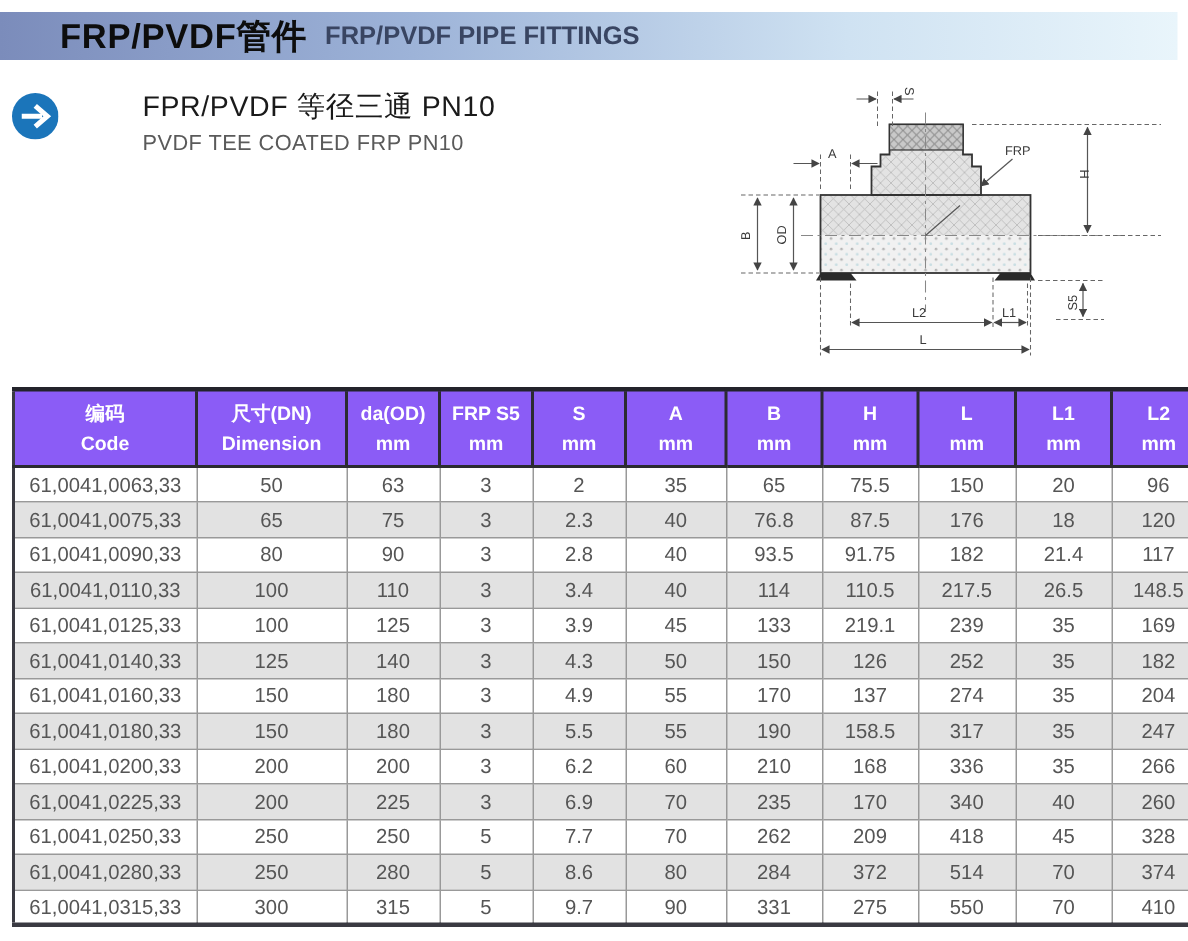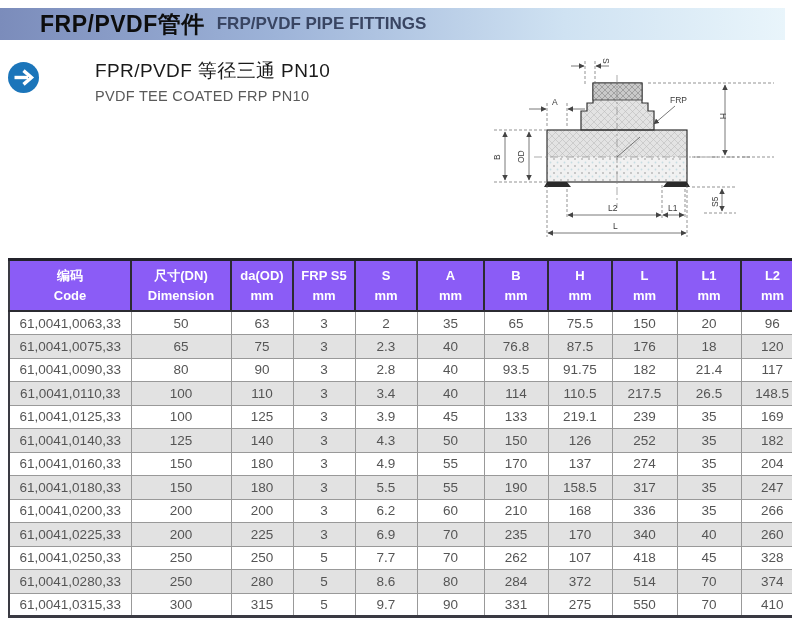--- a/index.html
+++ b/index.html
@@ -329,21 +329,21 @@
         <td>260</td>
       </tr>
       <tr>
         <td>61,0041,0250,33</td>
         <td>250</td>
         <td>250</td>
         <td>5</td>
         <td>7.7</td>
         <td>70</td>
         <td>262</td>
-        <td>107</td>
+        <td>209</td>
         <td>418</td>
         <td>45</td>
         <td>328</td>
       </tr>
       <tr class="alt">
         <td>61,0041,0280,33</td>
         <td>250</td>
         <td>280</td>
         <td>5</td>
         <td>8.6</td>

